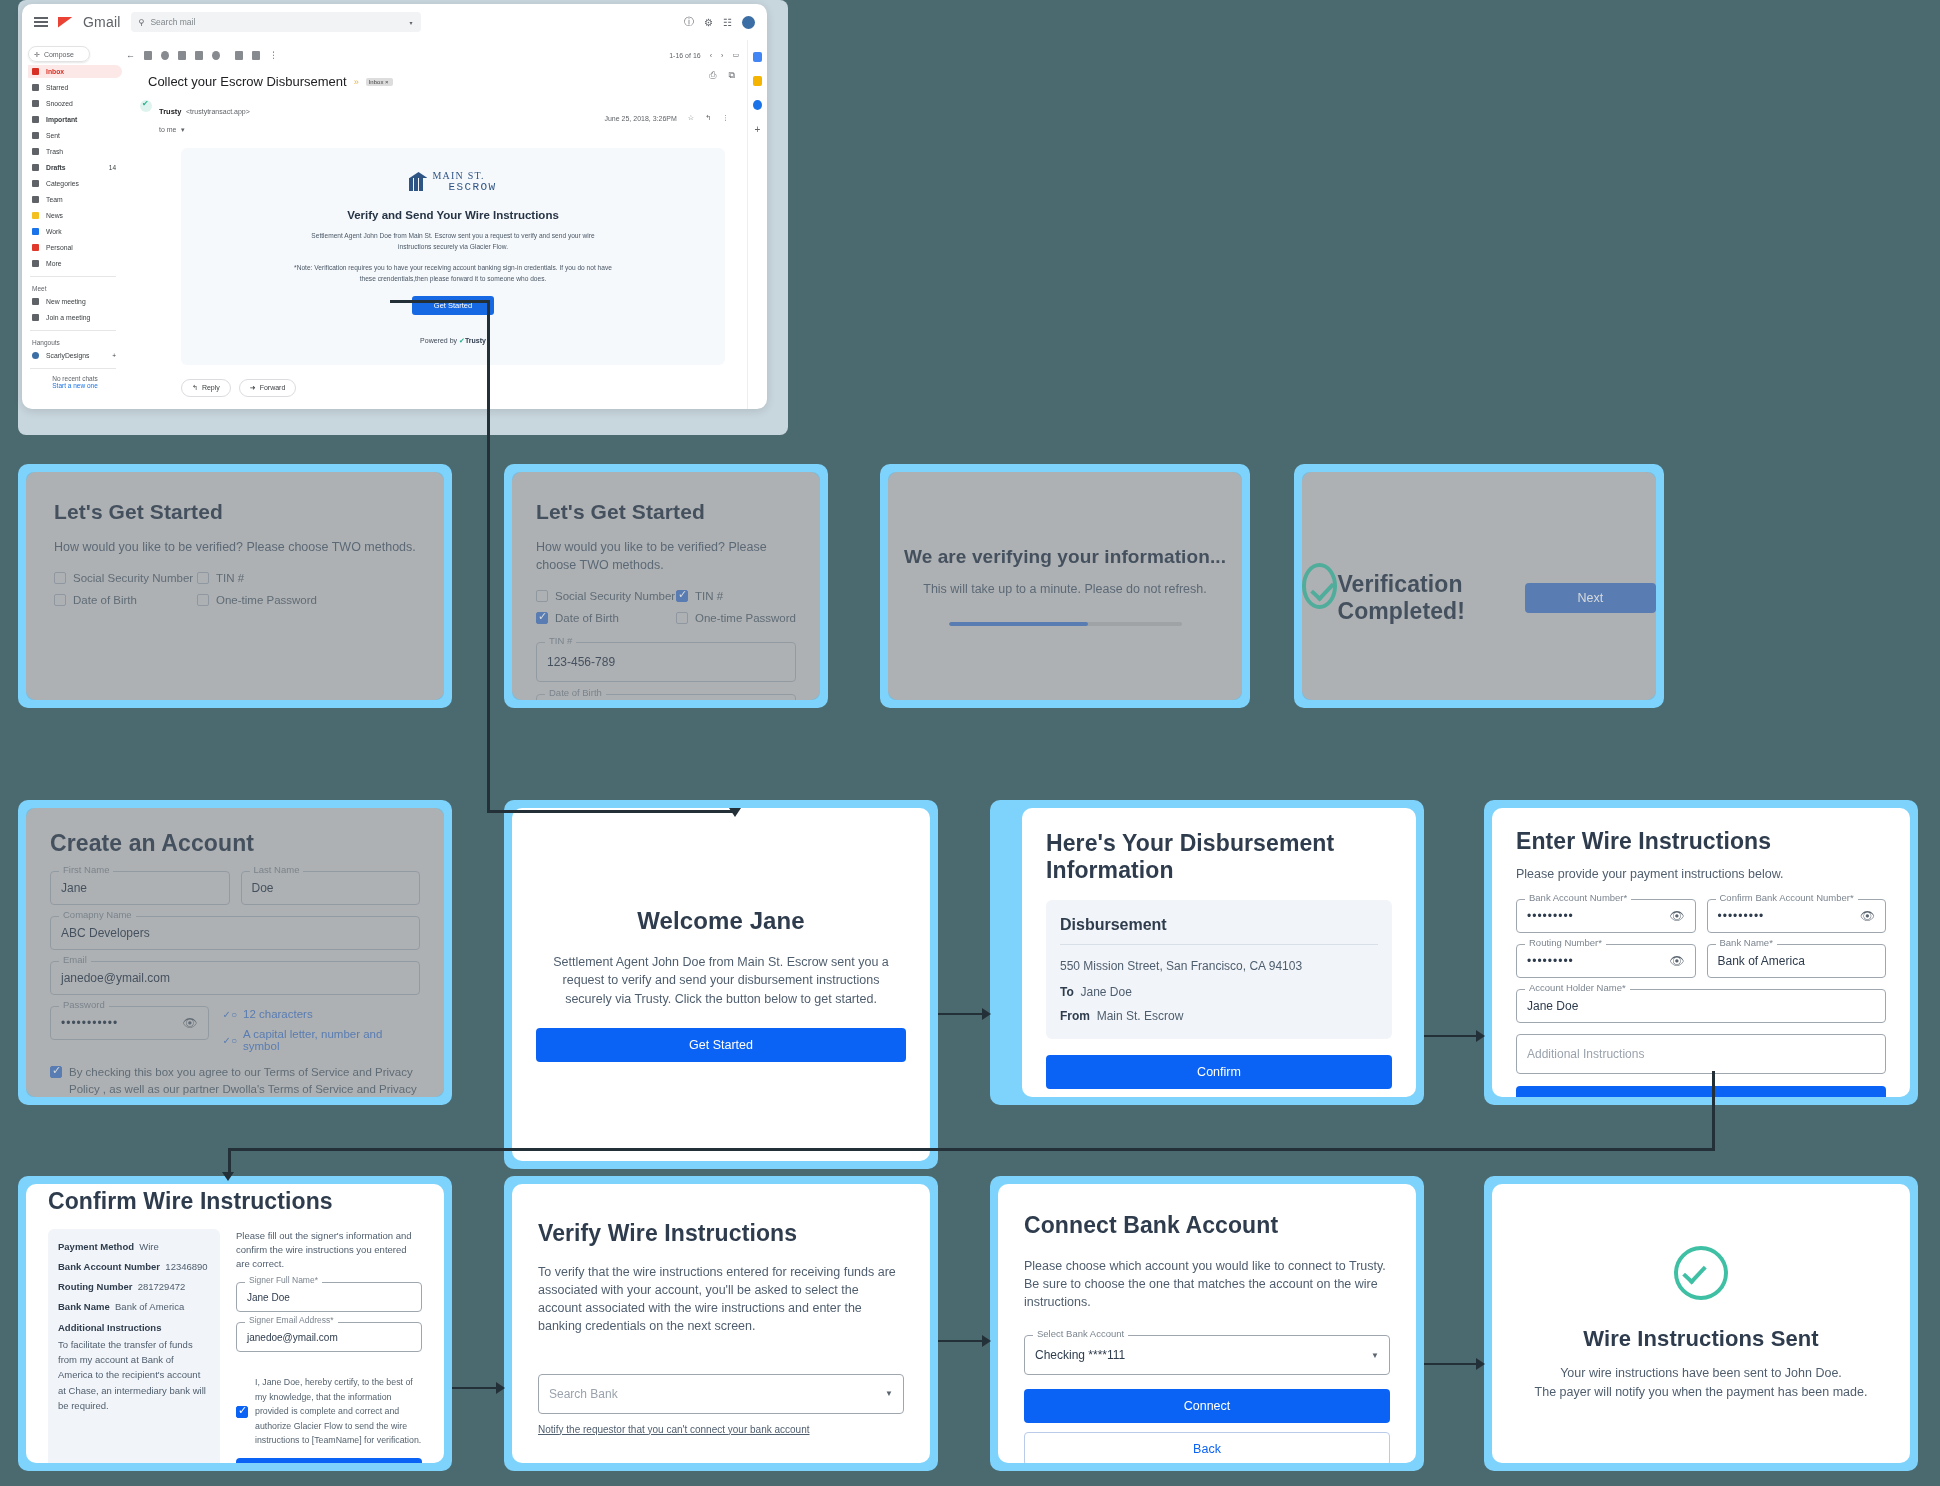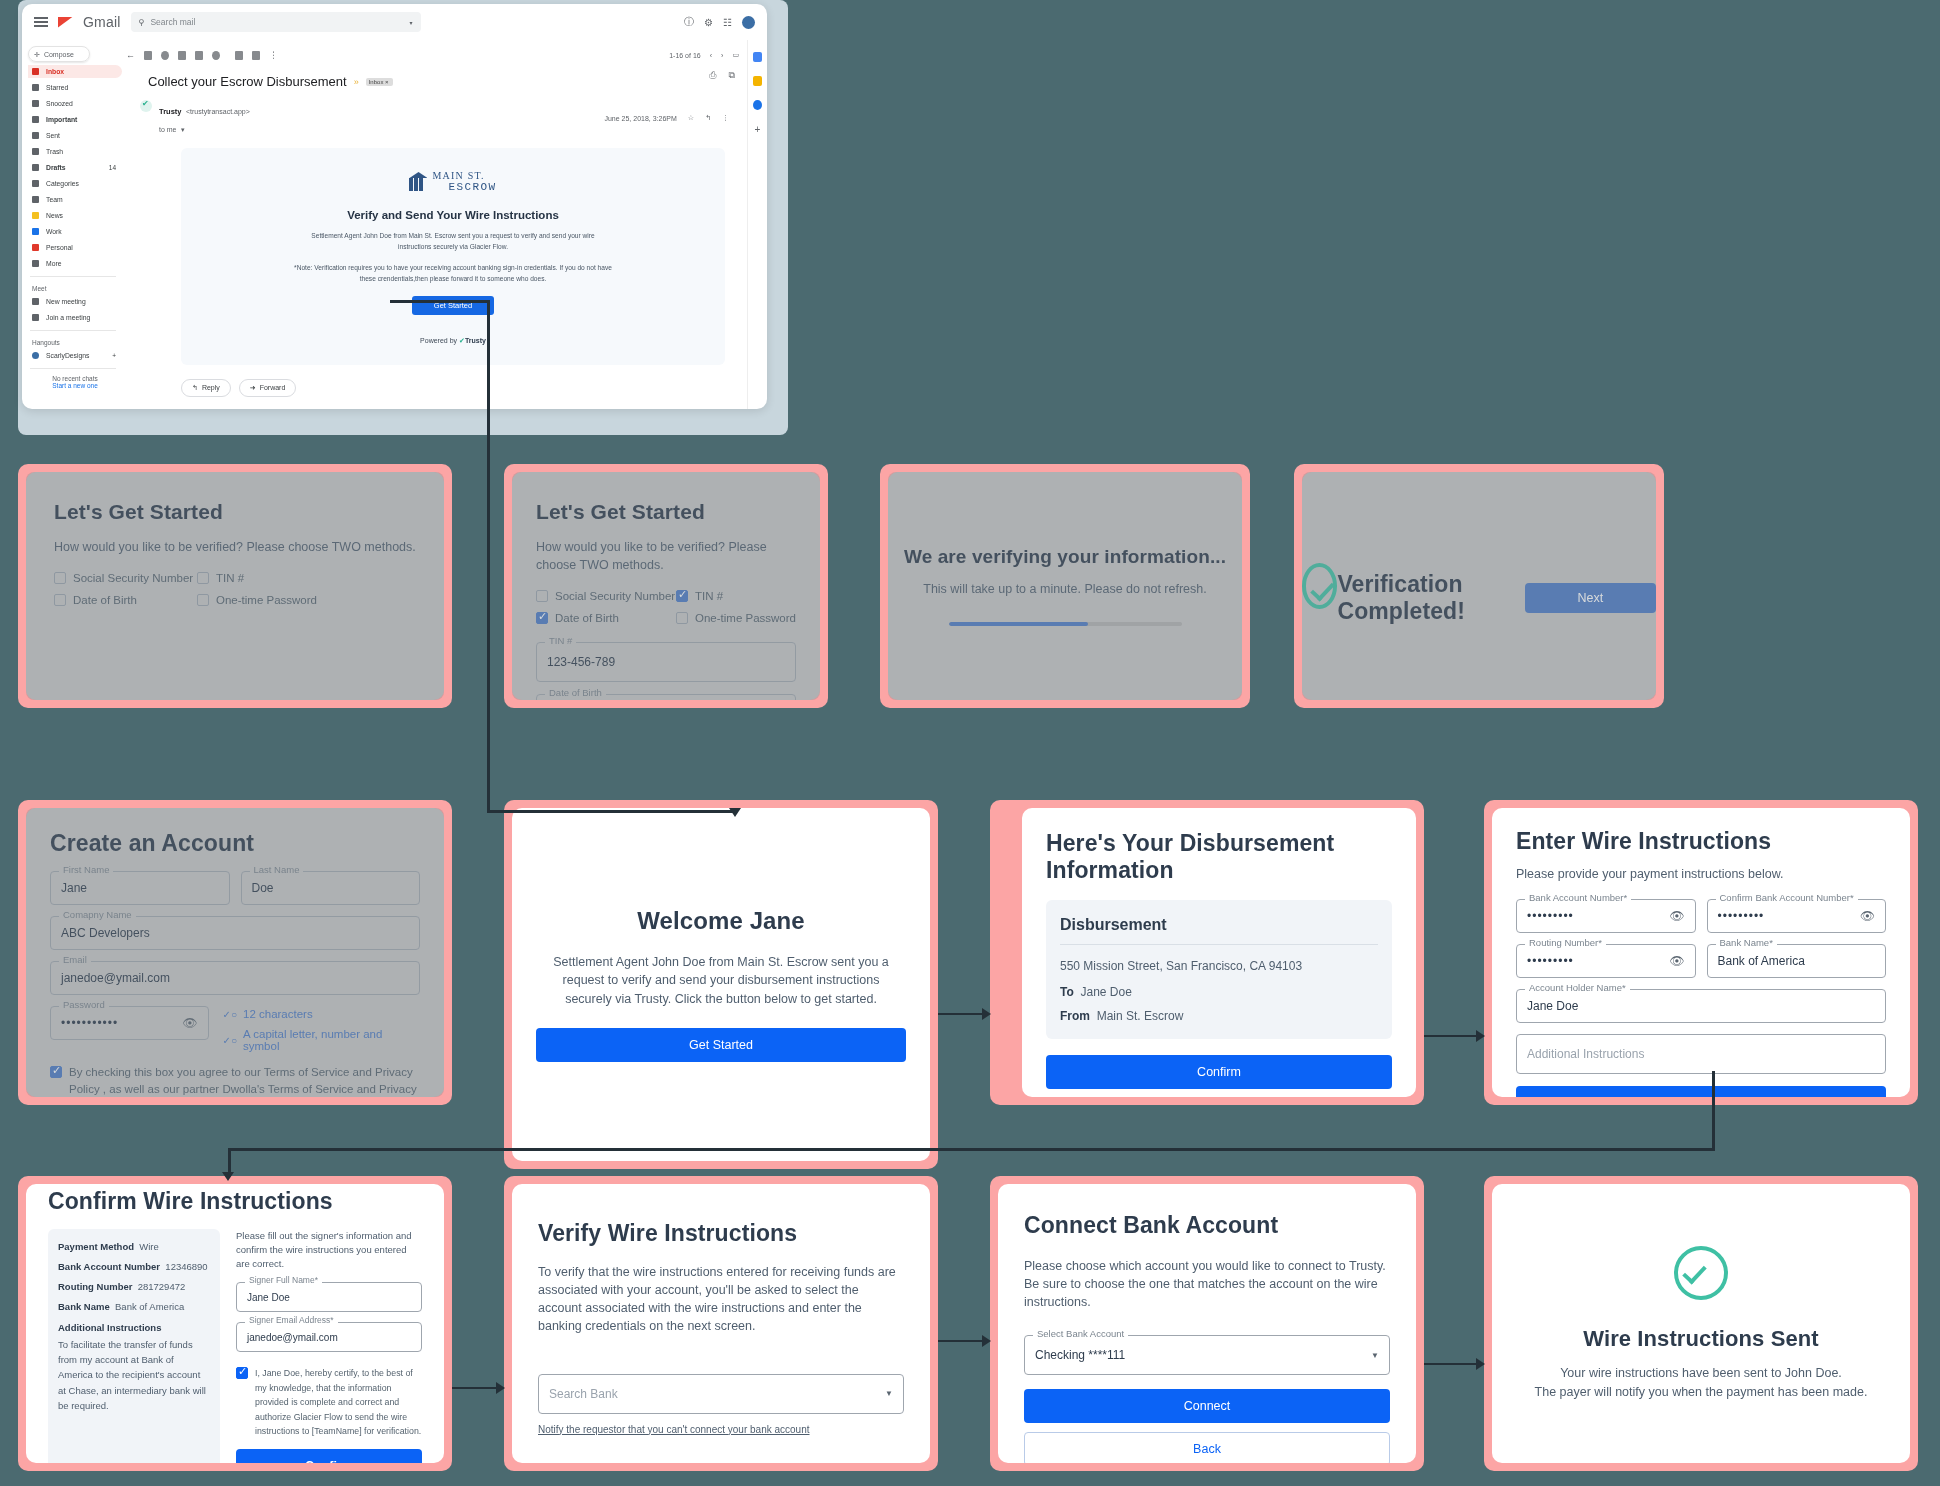--- a/index.html
+++ b/index.html
@@ -4,21 +4,21 @@
 <style>
   * { box-sizing: border-box; margin:0; padding:0; }
   body {
     width:1940px; height:1486px;
     background:#4b6a70;
     font-family:"Liberation Sans", sans-serif;
     overflow:hidden; position:relative;
   }
 
   
-  .frame { position:absolute; background:#fca5a5; border-radius:10px; padding:8px; }
+  .frame { position:absolute; background:#7dd3fc; border-radius:10px; padding:8px; }
   .frame.dim::after{
     content:""; position:absolute; inset:8px; border-radius:8px;
     background:rgba(120,130,135,.30); pointer-events:none;
   }
   .card { background:#fff; border-radius:10px; width:100%; height:100%;
           position:relative; overflow:hidden; }
   .card.grey { background:#c6c6c6; }
 
   h2.title { font-size:21px; color:#2e3c4d; font-weight:bold; letter-spacing:.1px; }
   h2.title.lg { font-size:23px; }
@@ -532,21 +532,21 @@
       <div style="flex:1">
         <p class="sub" style="font-size:9.5px">Please fill out the signer's information and confirm the wire instructions you entered are correct.</p>
         <div class="fld" style="margin-top:12px;height:30px">
           <span class="lg" style="font-size:8.5px">Signer Full Name*</span>
           <span class="val" style="font-size:10px">Jane Doe</span>
         </div>
         <div class="fld" style="margin-top:10px;height:30px">
           <span class="lg" style="font-size:8.5px">Signer Email Address*</span>
           <span class="val" style="font-size:10px">janedoe@ymail.com</span>
         </div>
-        <div class="cbrow" style="margin-top:14px;align-items:flex-start">
+        <div class="cbrow" style="margin-top:23px;align-items:center">
           <span class="cb onb" style="margin-top:1px"></span>
           <span class="cblabel" style="font-size:8.8px;line-height:1.65">I, Jane Doe, hereby certify, to the best of my knowledge, that the information provided is complete and correct and authorize Glacier Flow to send the wire instructions to [TeamName] for verification.</span>
         </div>
         <button class="btn tall" style="margin-top:10px;font-weight:bold">Confirm</button>
         
       </div>
     </div>
   </div>
 </div>
 

